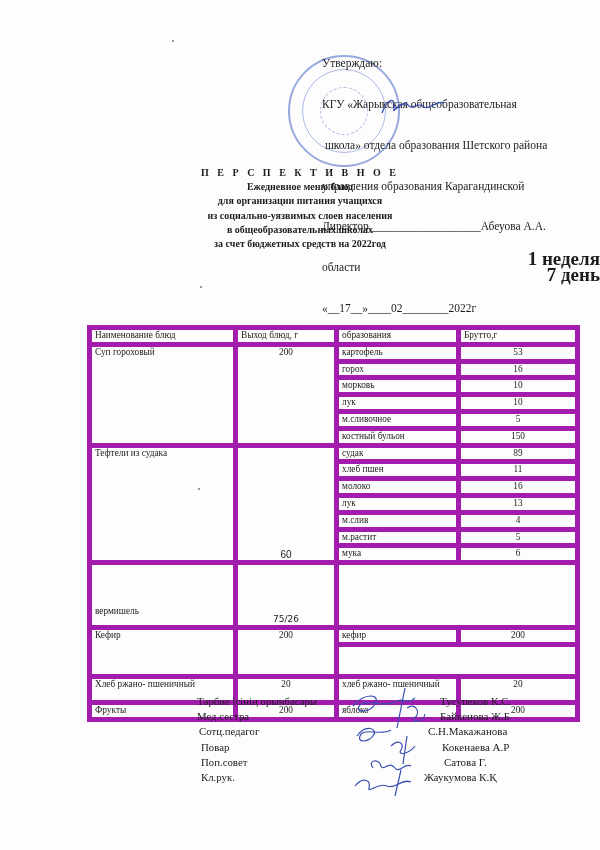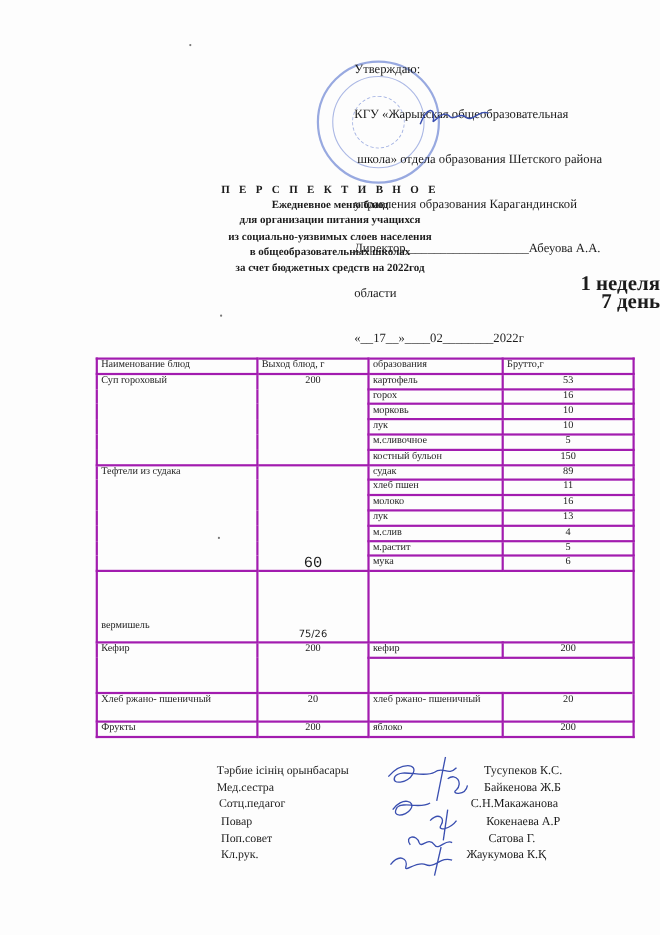--- a/index.html
+++ b/index.html
@@ -13,21 +13,21 @@
            border:1.5px solid rgba(70,100,200,0.45); box-sizing:border-box; }
   .stamp .core { position:absolute; left:30px; top:30px; width:48px; height:48px; border-radius:50%;
            border:1px dashed rgba(70,100,200,0.45); box-sizing:border-box; }
   .sig { position:absolute; }
   .title-block { position:absolute; left:0; width:600px; text-align:center; font-weight:bold; }
   .title-block .line { font-size:10px; line-height:14.2px; height:14.2px; }
   .title-block .big { font-size:19px; line-height:15.5px; height:15.5px;text-align:right; }
   .spaced { letter-spacing:3px; }
   table { position:absolute; left:87px; top:325px; width:488px; border-collapse:collapse;
           font-size:9.3px; table-layout:fixed; }
-  td { border:2px solid #a21caf; padding:0 3px; height:11.8px; line-height:11px; vertical-align:top; overflow:hidden; white-space:nowrap; }
+  td { border:5px solid #a21caf; padding:0 3px; height:11.8px; line-height:11px; vertical-align:top; overflow:hidden; white-space:nowrap; }
   td.c { text-align:center; }
   td.b { vertical-align:bottom; }
   .sigs { position:absolute; left:197px; top:694px; font-weight:normal; font-size:10.8px; line-height:15.2px; }
   .sigs-right { position:absolute; left:418px; top:694px; font-weight:normal; font-size:11px; line-height:15.2px; }
   .sigs div, .sigs-right div { height:15.2px; white-space:nowrap; }
   .dot { position:absolute; width:2px; height:2px; background:#777; border-radius:50%; }
 </style>
 </head>
 <body>
 
@@ -96,21 +96,21 @@
     <td>м.сливочное</td>
     <td class="c">5</td>
   </tr>
   <tr>
     <td>костный бульон</td>
     <td class="c">150</td>
   </tr>
 
   <tr>
     <td rowspan="7">Тефтели из судака</td>
-    <td rowspan="7" class="c b" style="font-family:Liberation Mono, monospace;font-size:14px">60</td>
+    <td rowspan="7" class="c b" style="font-family:Liberation Sans, sans-serif;font-size:10px">60</td>
     <td>судак</td>
     <td class="c">89</td>
   </tr>
   <tr>
     <td>хлеб пшен</td>
     <td class="c">11</td>
   </tr>
   <tr>
     <td>молоко</td>
     <td class="c">16</td>

